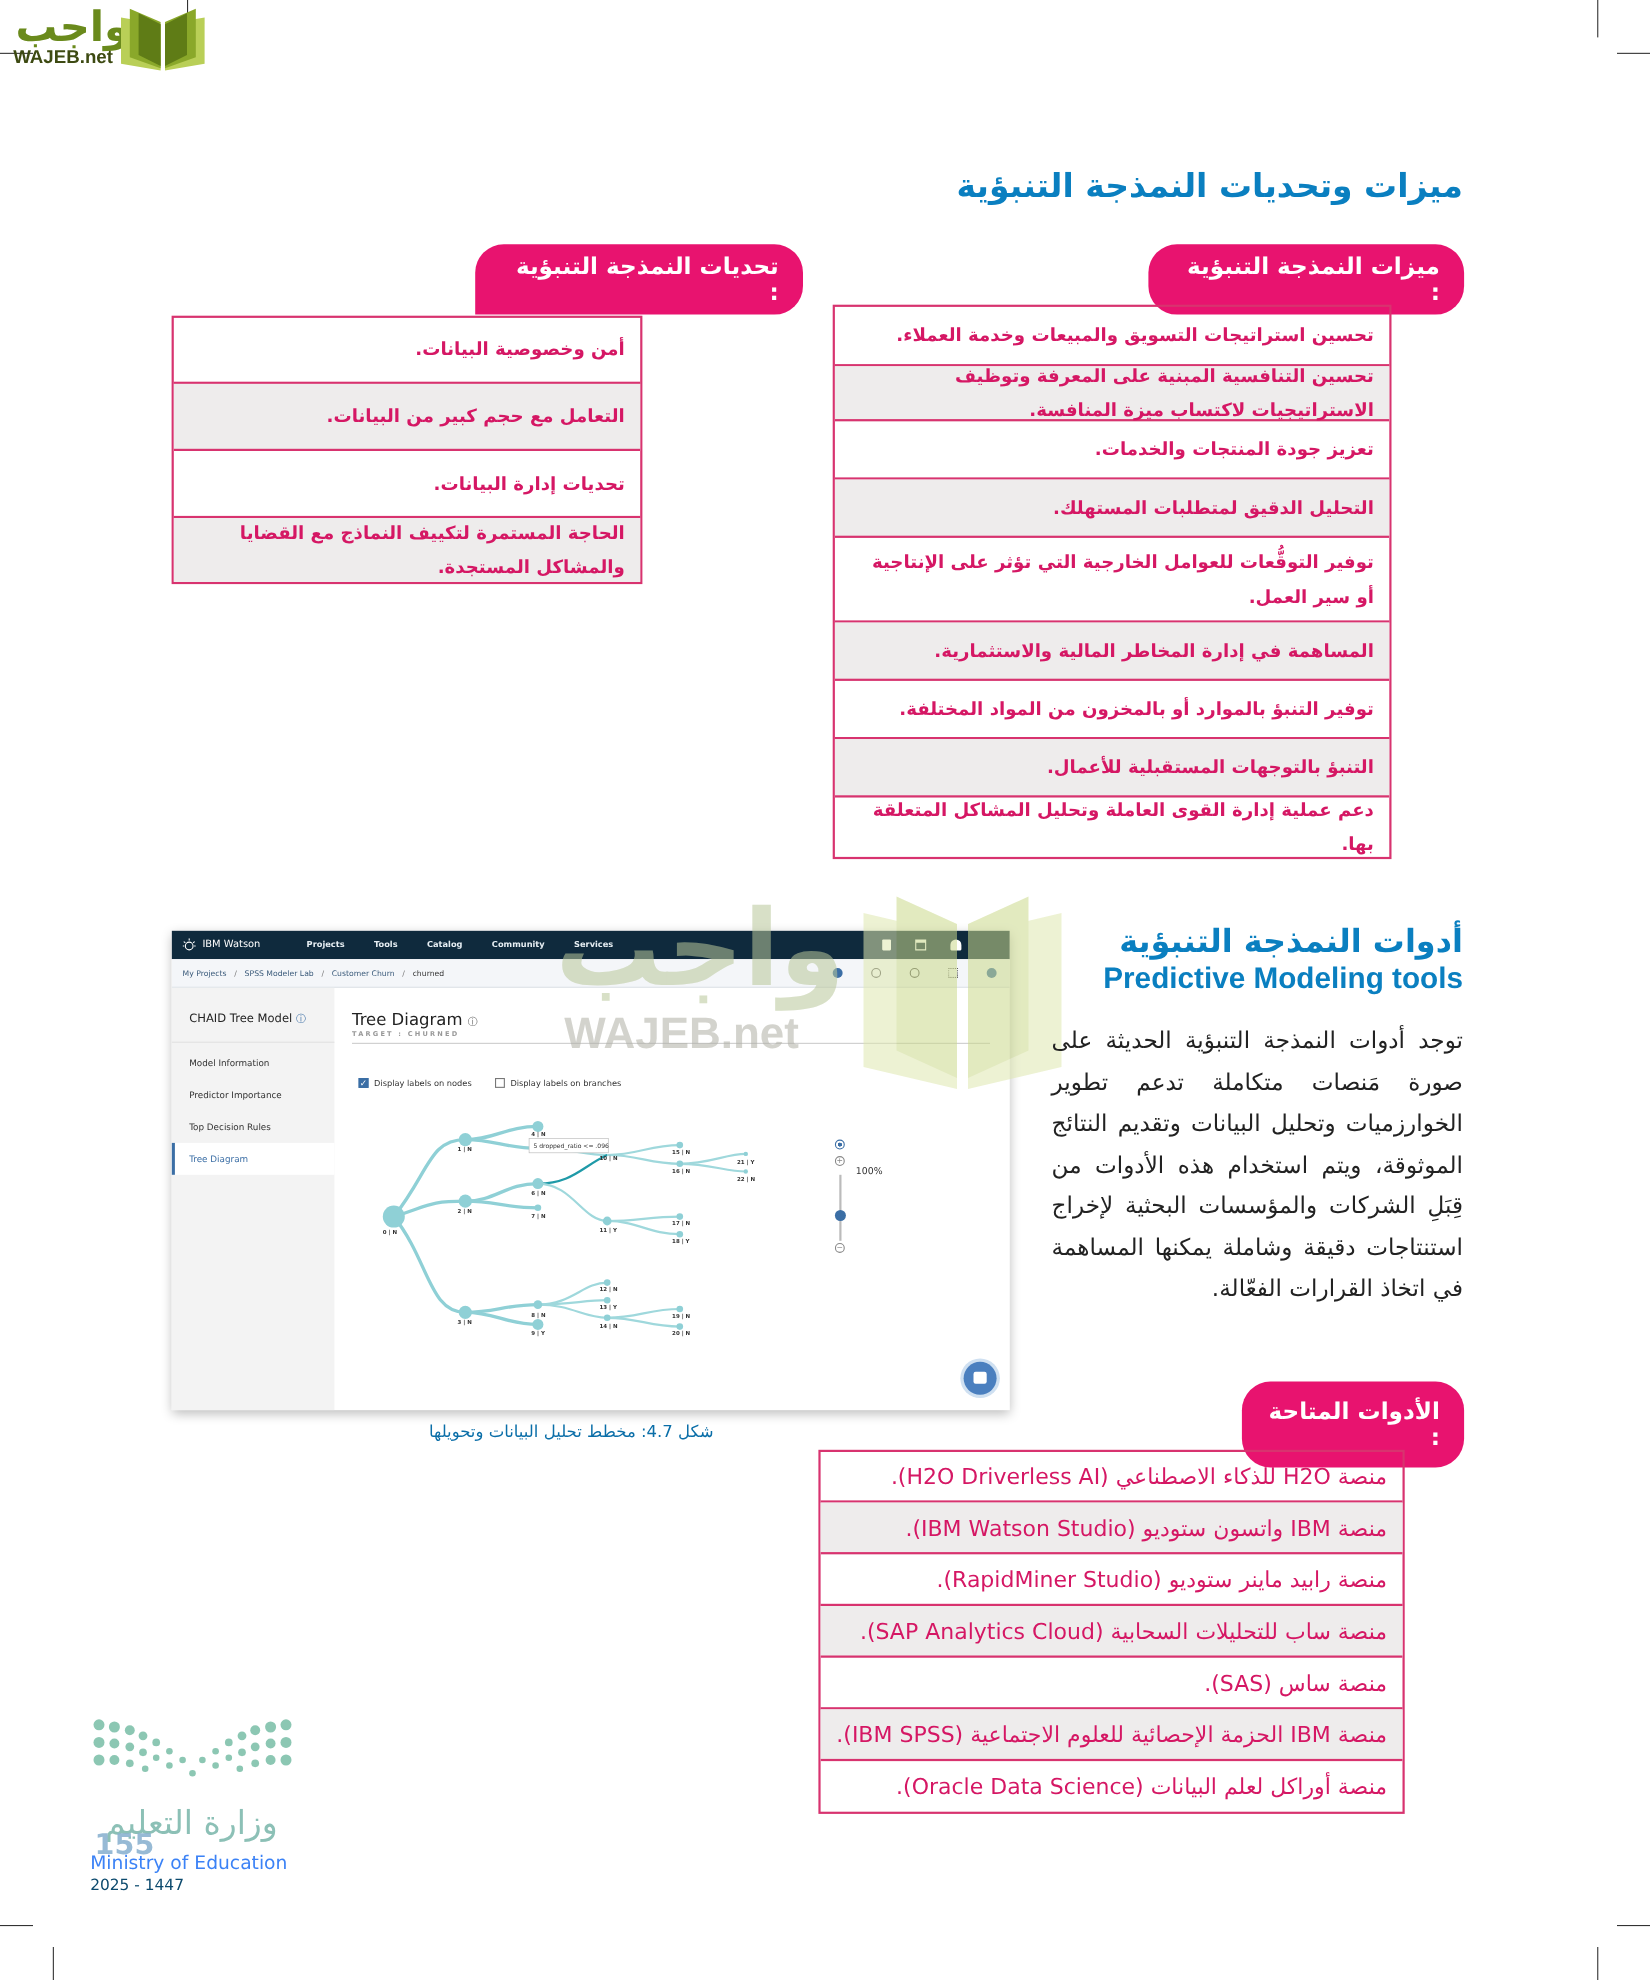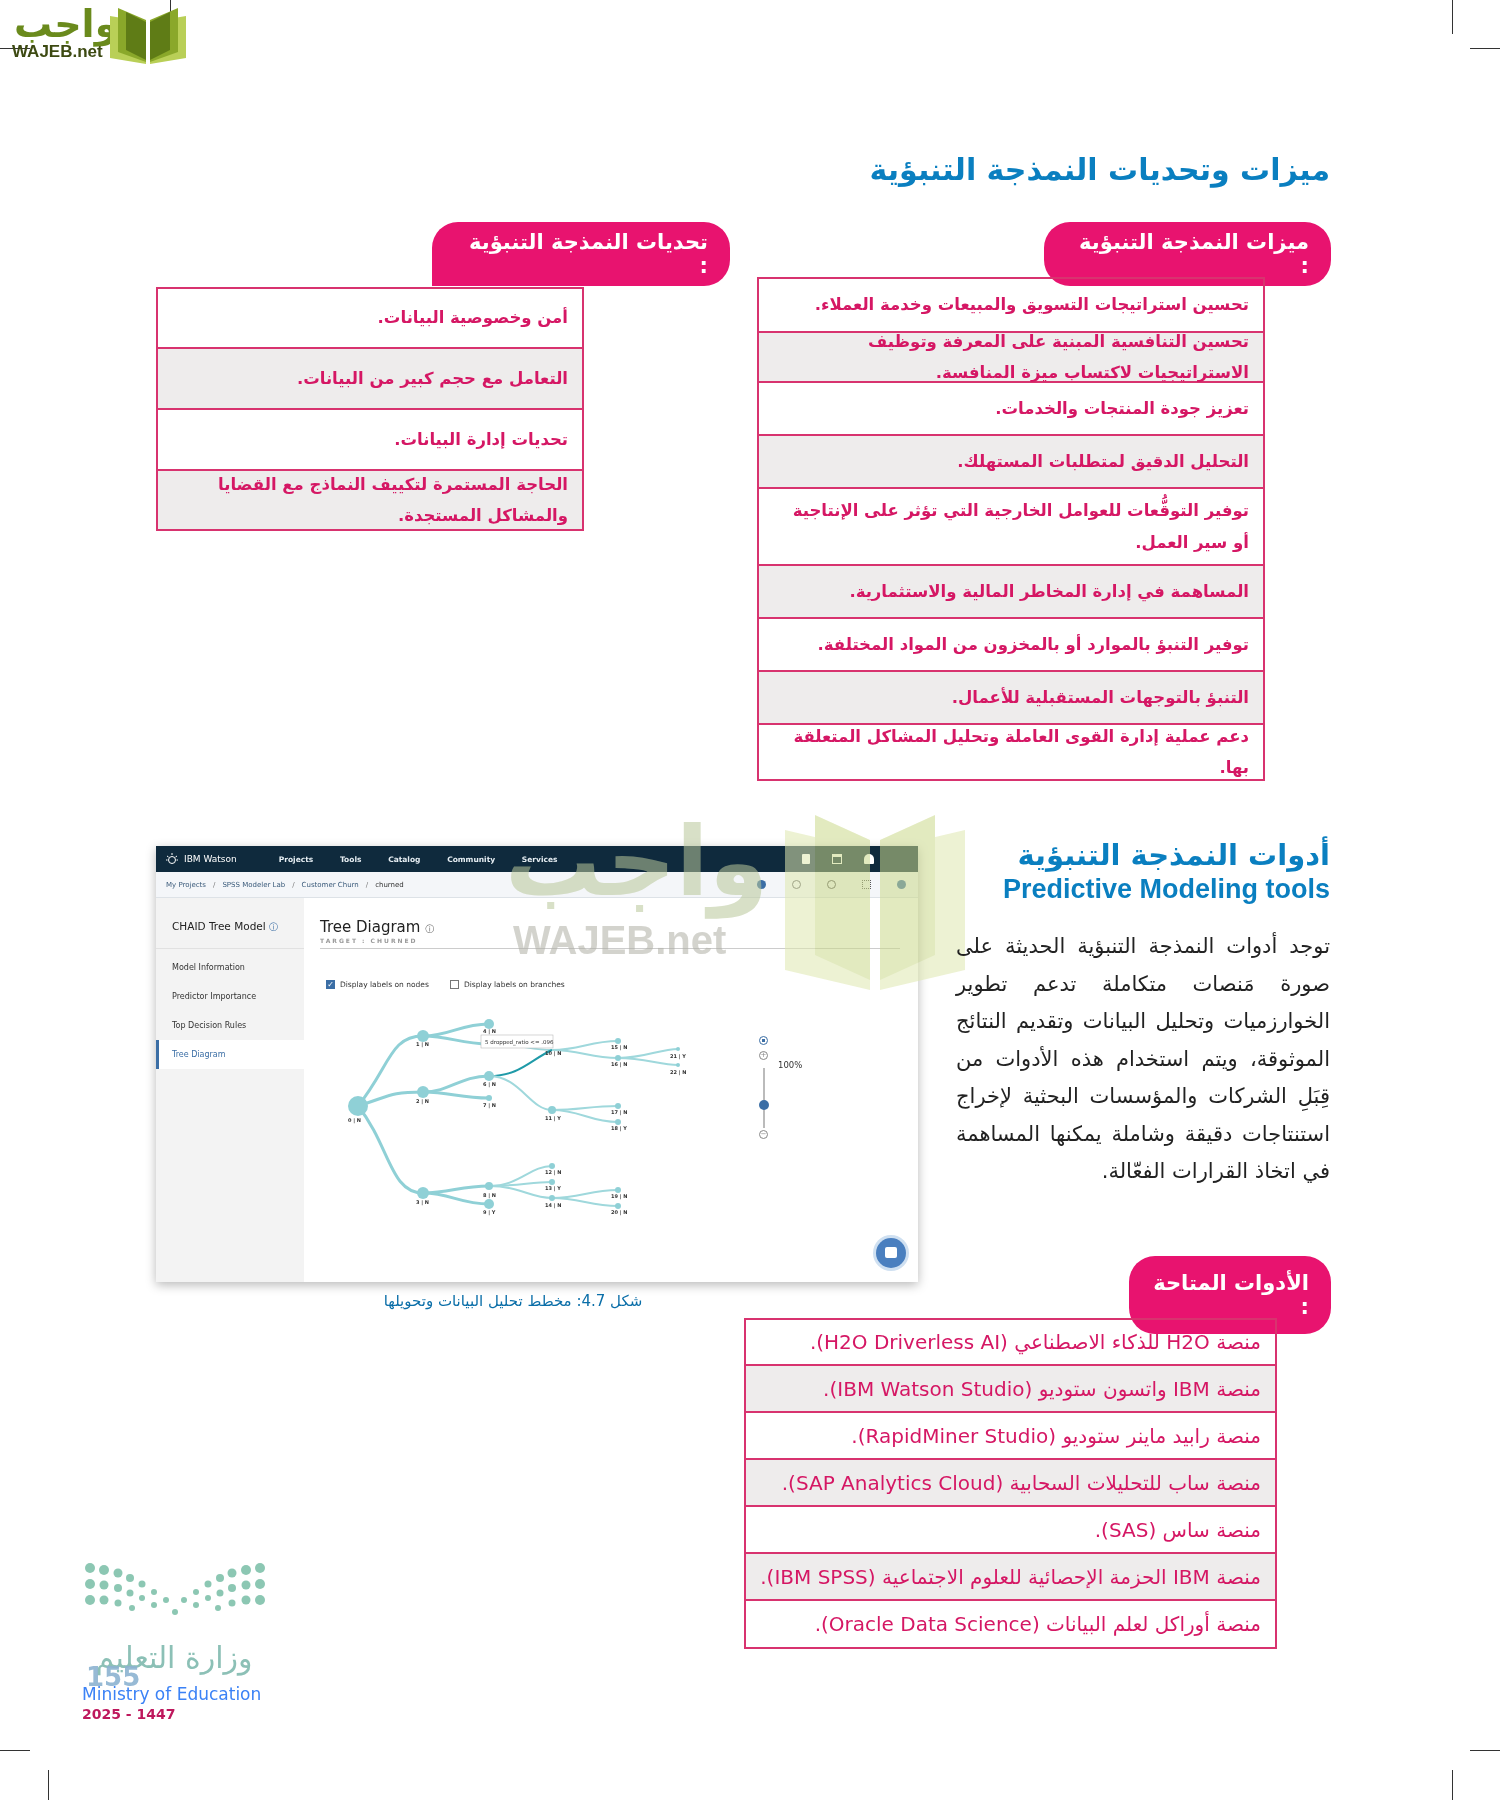--- a/index.html
+++ b/index.html
@@ -47,33 +47,33 @@
   .tree-title { position: absolute; left: 16px; top: 20px; font-size: 15px; color: #222; }
   .tree-sub { position: absolute; left: 16px; top: 39px; font-size: 6px; letter-spacing: 2px; color: #999; font-weight: bold; }
   .tree-rule { position: absolute; left: 16px; top: 50px; width: 580px; height: 1px; background: #ccc; }
   .chk { position: absolute; top: 82px; display: flex; align-items: center; gap: 5px; font-size: 7.5px; color: #333; }
   .chk .box { width: 9px; height: 9px; border: 1px solid #777; background: #fff; display: inline-flex; align-items: center; justify-content: center; font-size: 8px; color: #fff; }
   .chk .box.on { background: #3b6ea5; border-color: #3b6ea5; }
   .zoom-pct { position: absolute; left: 560px; top: 170px; font-size: 8.5px; color: #333; }
   .chat-btn { position: absolute; right: 12px; bottom: 14px; width: 30px; height: 30px; border-radius: 50%; background: #4a7fbf; box-shadow: 0 0 0 3px #cfe0f1; }
   .chat-btn::after { content: ""; position: absolute; left: 9px; top: 9px; width: 12px; height: 11px; background: #fff; border-radius: 2px; }
 
-  .caption { position: absolute; left: 378px; top: 1292px; width: 270px; text-align: center; font-size: 15px; color: #0a6ea8; direction: rtl; }
+  .caption { position: absolute; left: 390px; top: 1292px; width: 270px; text-align: left; font-size: 15px; color: #0a6ea8; direction: rtl; }
 
   .tools-heading { position: absolute; right: 170px; top: 838px; text-align: right; }
   .tools-heading .ar { font-size: 29px; font-weight: bold; color: #0a7fc0; direction: rtl; }
   .tools-heading .en { font-size: 27px; font-weight: bold; color: #0a7fc0; font-family: "Liberation Sans", sans-serif; margin-top: 2px; }
   .para { position: absolute; left: 956px; top: 928px; width: 374px; direction: rtl; text-align: justify; text-align-last: right; font-size: 21px; line-height: 37.5px; color: #222; }
 
   
   .ministry { position: absolute; left: 80px; top: 1560px; width: 200px; height: 170px; }
   .ministry .ar { position: absolute; left: 4px; top: 80px; font-size: 30px; color: #8cc0b6; direction: rtl; width: 180px; text-align: center; }
   .ministry .page { position: absolute; left: 6px; top: 102px; font-size: 26px; font-weight: bold; color: #8cb3d1; opacity: 0.9; }
   .ministry .en { position: absolute; left: 2px; top: 124px; font-size: 17px; color: #3b82f6; }
-  .ministry .yr { position: absolute; left: 2px; top: 146px; font-size: 14px; color: #be185d; font-weight: bold; }
+  .ministry .yr { position: absolute; left: 2px; top: 146px; font-size: 14px; color: #0c4a6e; }
 
   
   .wm-big { position: absolute; left: 505px; top: 810px; width: 470px; height: 180px; pointer-events: none; opacity: 0.55; }
   .wm-big .ar { position: absolute; left: 0; top: -4px; font-size: 96px; font-weight: bold; color: #b9c79a; direction: rtl; }
   .wm-big .en { position: absolute; left: 8px; top: 108px; font-size: 40px; font-weight: bold; color: #b0b0a6; font-family: "Liberation Sans", sans-serif; }
   .wm-big .bk { position: absolute; left: 270px; top: 0; width: 200px; height: 180px; }
 </style>
 </head>
 <body>
 

